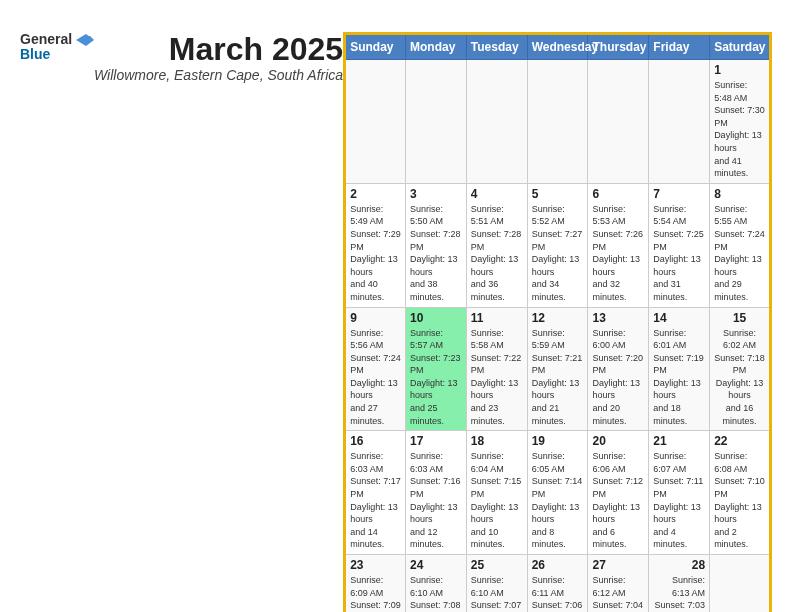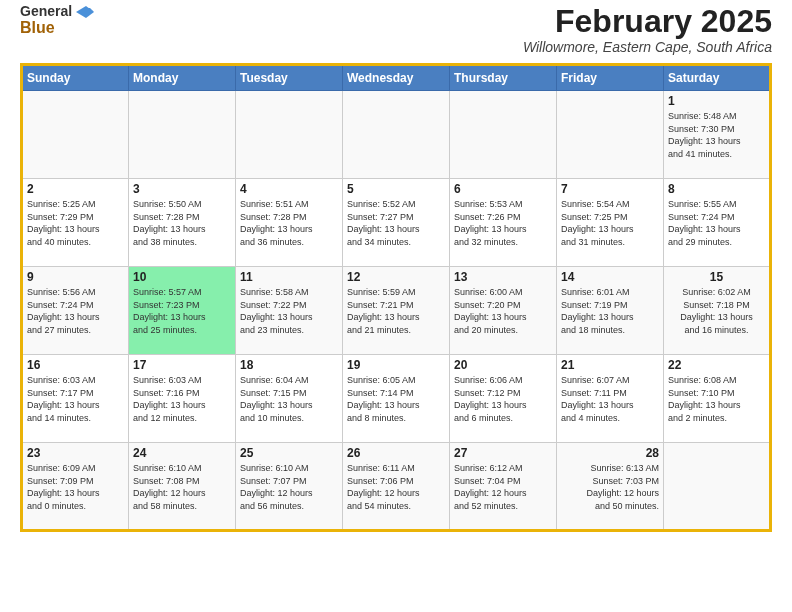--- a/index.html
+++ b/index.html
@@ -6,23 +6,23 @@
     body {
       font-family: Arial, sans-serif;
       background: #fff;
       width: 792px;
       height: 612px;
       overflow: hidden;
     }
     .page {
       width: 792px;
       height: 452px;
-      padding: 4px 20px 10px 20px;
+      padding: 32px 20px 10px 20px;
       display: flex;
-      flex-direction: column;
+      flex-direction: row;
     }
     .header {
       display: flex;
       align-items: flex-start;
       justify-content: space-between;
       margin-bottom: 8px;
     }
     .logo {
       display: flex;
       align-items: center;
@@ -86,25 +86,25 @@
 <body>
 
 <div class="page">
   <div class="header">
     <div class="logo">
     <div style="display:flex;flex-direction:column;line-height:1.1">
       <span style="font-size:14px;font-weight:bold;color:#333">General <svg style="display:inline;vertical-align:middle" width="18" height="12" viewBox="0 0 18 12">
               <polygon points="0,6 10,0 18,6 10,12" fill="#4a90d9"></polygon>
               <polygon points="10,2 18,6 14,2" fill="#4a90d9"></polygon>
             </svg></span>
-      <span style="font-size:16px;font-weight:bold;color:#a16207">Blue</span>
+      <span style="font-size:14px;font-weight:bold;color:#0369a1">Blue</span>
     </div>
   </div>
     <div class="title-area">
-      <div class="month-title">February 2025</div>
+      <div class="month-title">March 2025</div>
       <div class="subtitle">Willowmore, Eastern Cape, South Africa</div>
     </div>
   </div>
 
   <table class="calendar">
     <thead>
       <tr>
 
       <th>Sunday</th>
           <th>Monday</th>
@@ -127,21 +127,21 @@
             <span class="day-num">1</span>
             <div class="day-info" style="white-space: pre-line;">Sunrise: 5:48 AM
 Sunset: 7:30 PM
 Daylight: 13 hours
 and 41 minutes.</div>
           </td>
         </tr>
         <tr>
           <td>
             <span class="day-num">2</span>
-            <div class="day-info" style="white-space: pre-line;">Sunrise: 5:25 AM
+            <div class="day-info" style="white-space: pre-line;">Sunrise: 5:49 AM
 Sunset: 7:29 PM
 Daylight: 13 hours
 and 40 minutes.</div>
           </td>
           <td>
             <span class="day-num">3</span>
             <div class="day-info" style="white-space: pre-line;">Sunrise: 5:50 AM
 Sunset: 7:28 PM
 Daylight: 13 hours
 and 38 minutes.</div>

